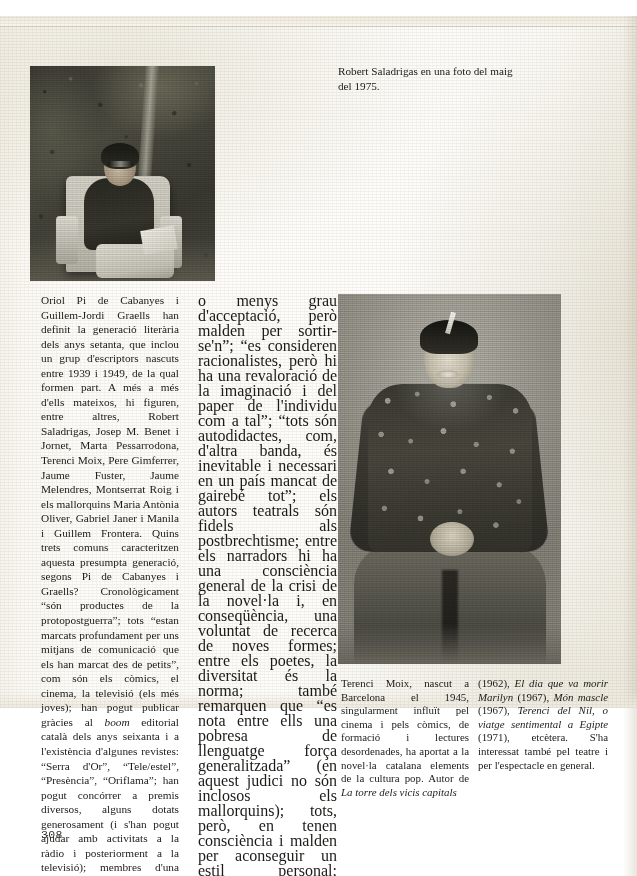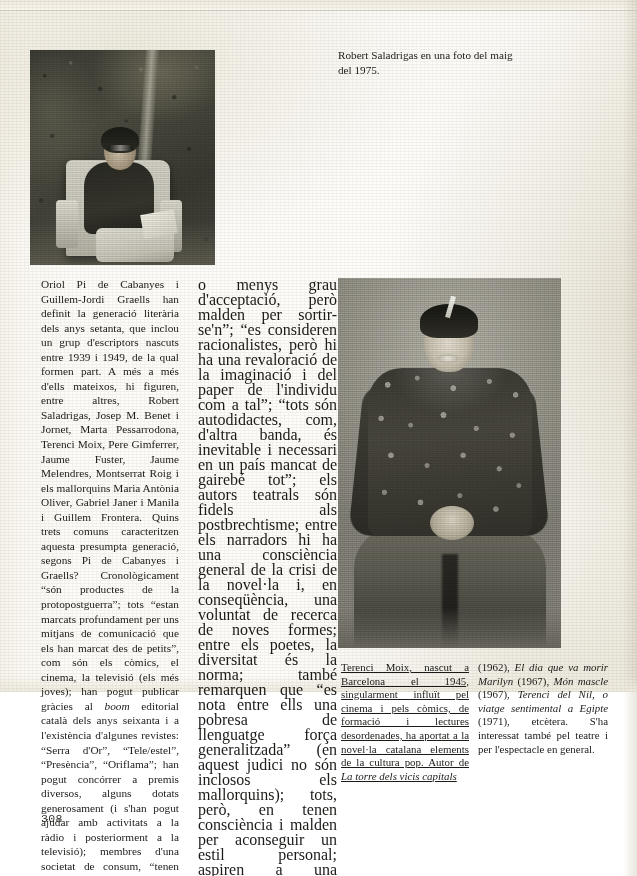--- a/index.html
+++ b/index.html
@@ -7,21 +7,21 @@
     width:637px;height:876px;
     background:#ffffff;
     font-family:"Liberation Serif", serif;
     overflow:hidden;
     position:relative;
   }
 
   
   #page-scan{
     position:absolute;
-    left:0;top:0;width:637px;height:692px;
+    left:0;top:16px;width:637px;height:692px;
     background:
       linear-gradient(90deg,#f7f4ec 0%,#fbf9f3 4%,#fdfcf8 12%,#fefdfa 60%,#fbf9f4 88%,#f4f1e8 100%);
   }
   
   #page-scan::before{
     content:"";position:absolute;inset:0;
     background:
       radial-gradient(ellipse 70% 40% at 20% 8%, rgba(226,219,200,.55), rgba(226,219,200,0) 70%),
       radial-gradient(ellipse 60% 30% at 85% 95%, rgba(222,215,196,.45), rgba(222,215,196,0) 70%),
       radial-gradient(ellipse 50% 60% at 99% 45%, rgba(214,206,186,.40), rgba(214,206,186,0) 75%);
@@ -263,21 +263,21 @@
   #col-left{
     left:41px;top:277px;width:138px;
     font-size:11.3px;line-height:14.55px;
   }
   #col-mid{
     left:198px;top:277px;width:139px;
     font-size:16px;line-height:15px;
   }
   #caption-moix-left{
     left:341px;top:661px;width:128px;
-    font-size:10.9px;line-height:13.6px;text-decoration:underline;
+    font-size:10.9px;line-height:13.6px;
   }
   #caption-moix-right{
     left:478px;top:661px;width:130px;
     font-size:10.9px;line-height:13.6px;
   }
   i{font-style:italic;}
 
   #page-number{
     position:absolute;left:41px;top:812px;
     font-size:11.5px;color:#33322d;

